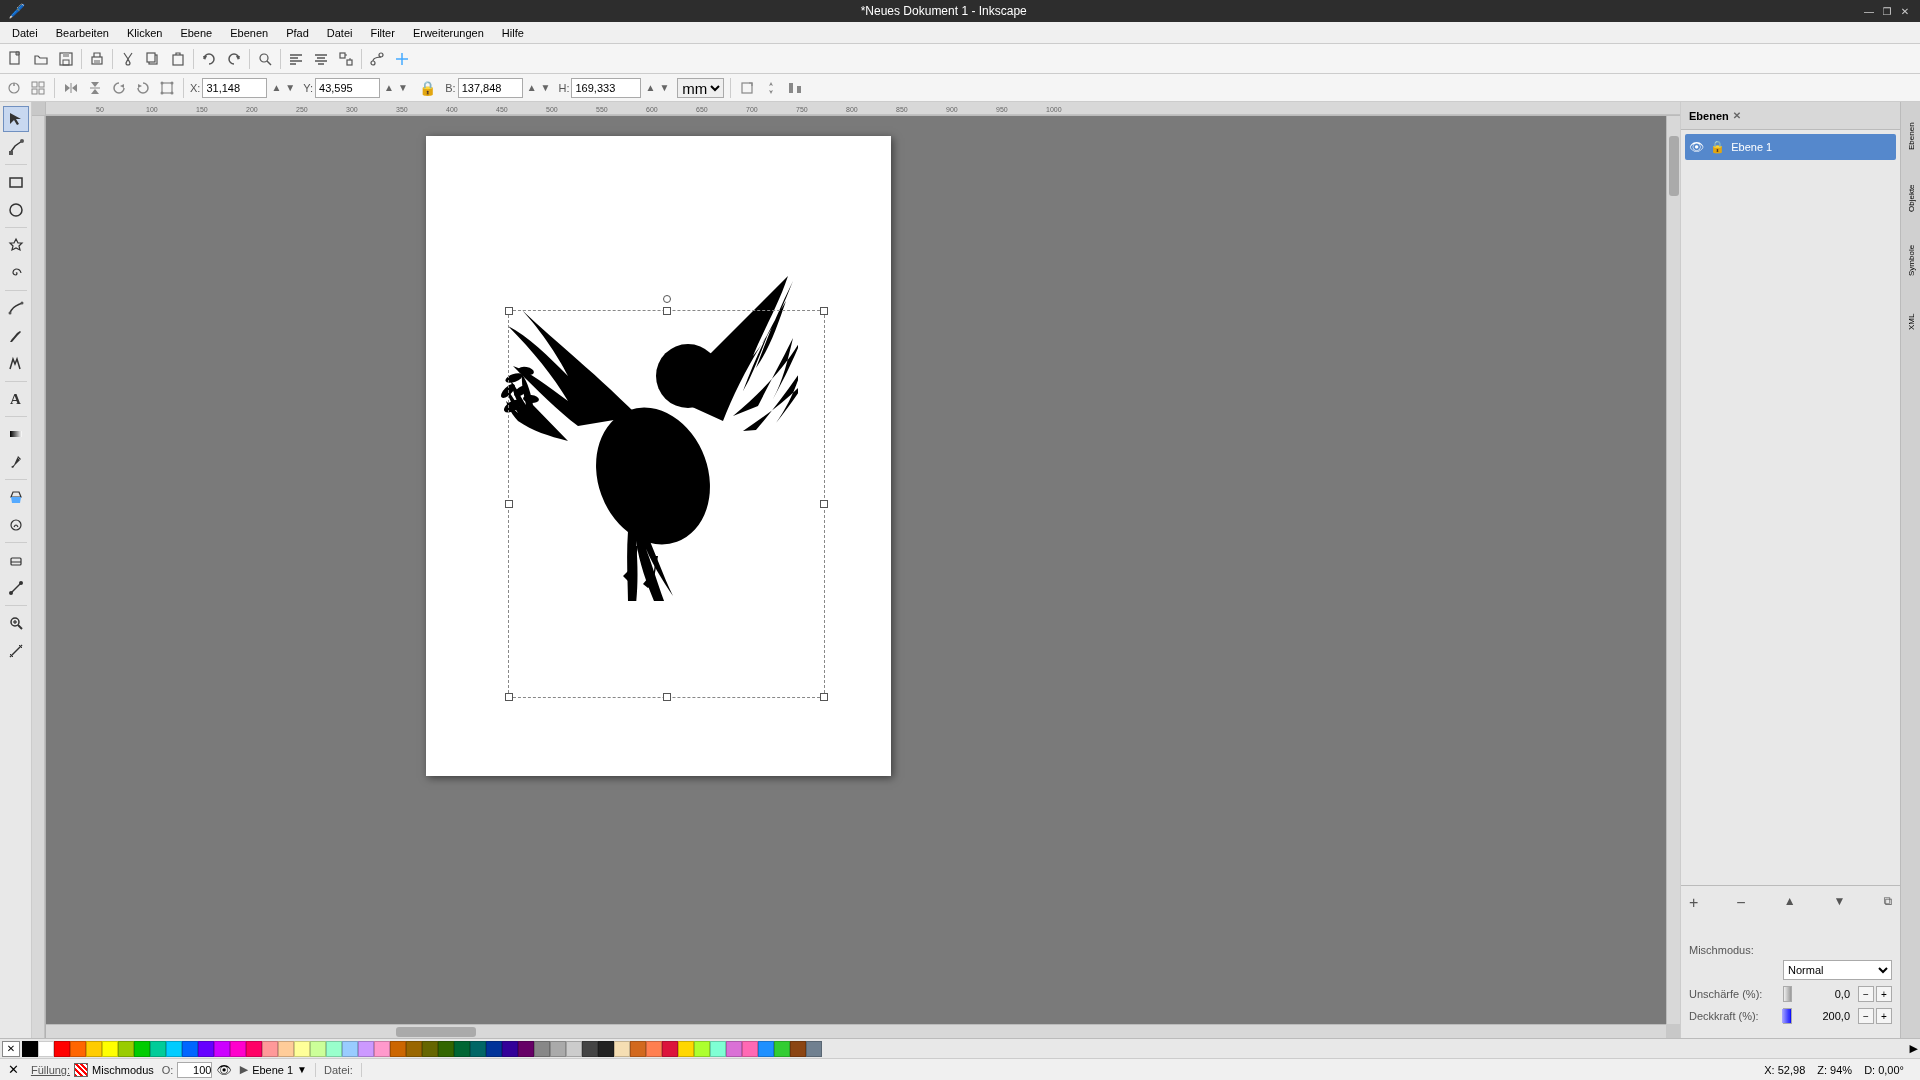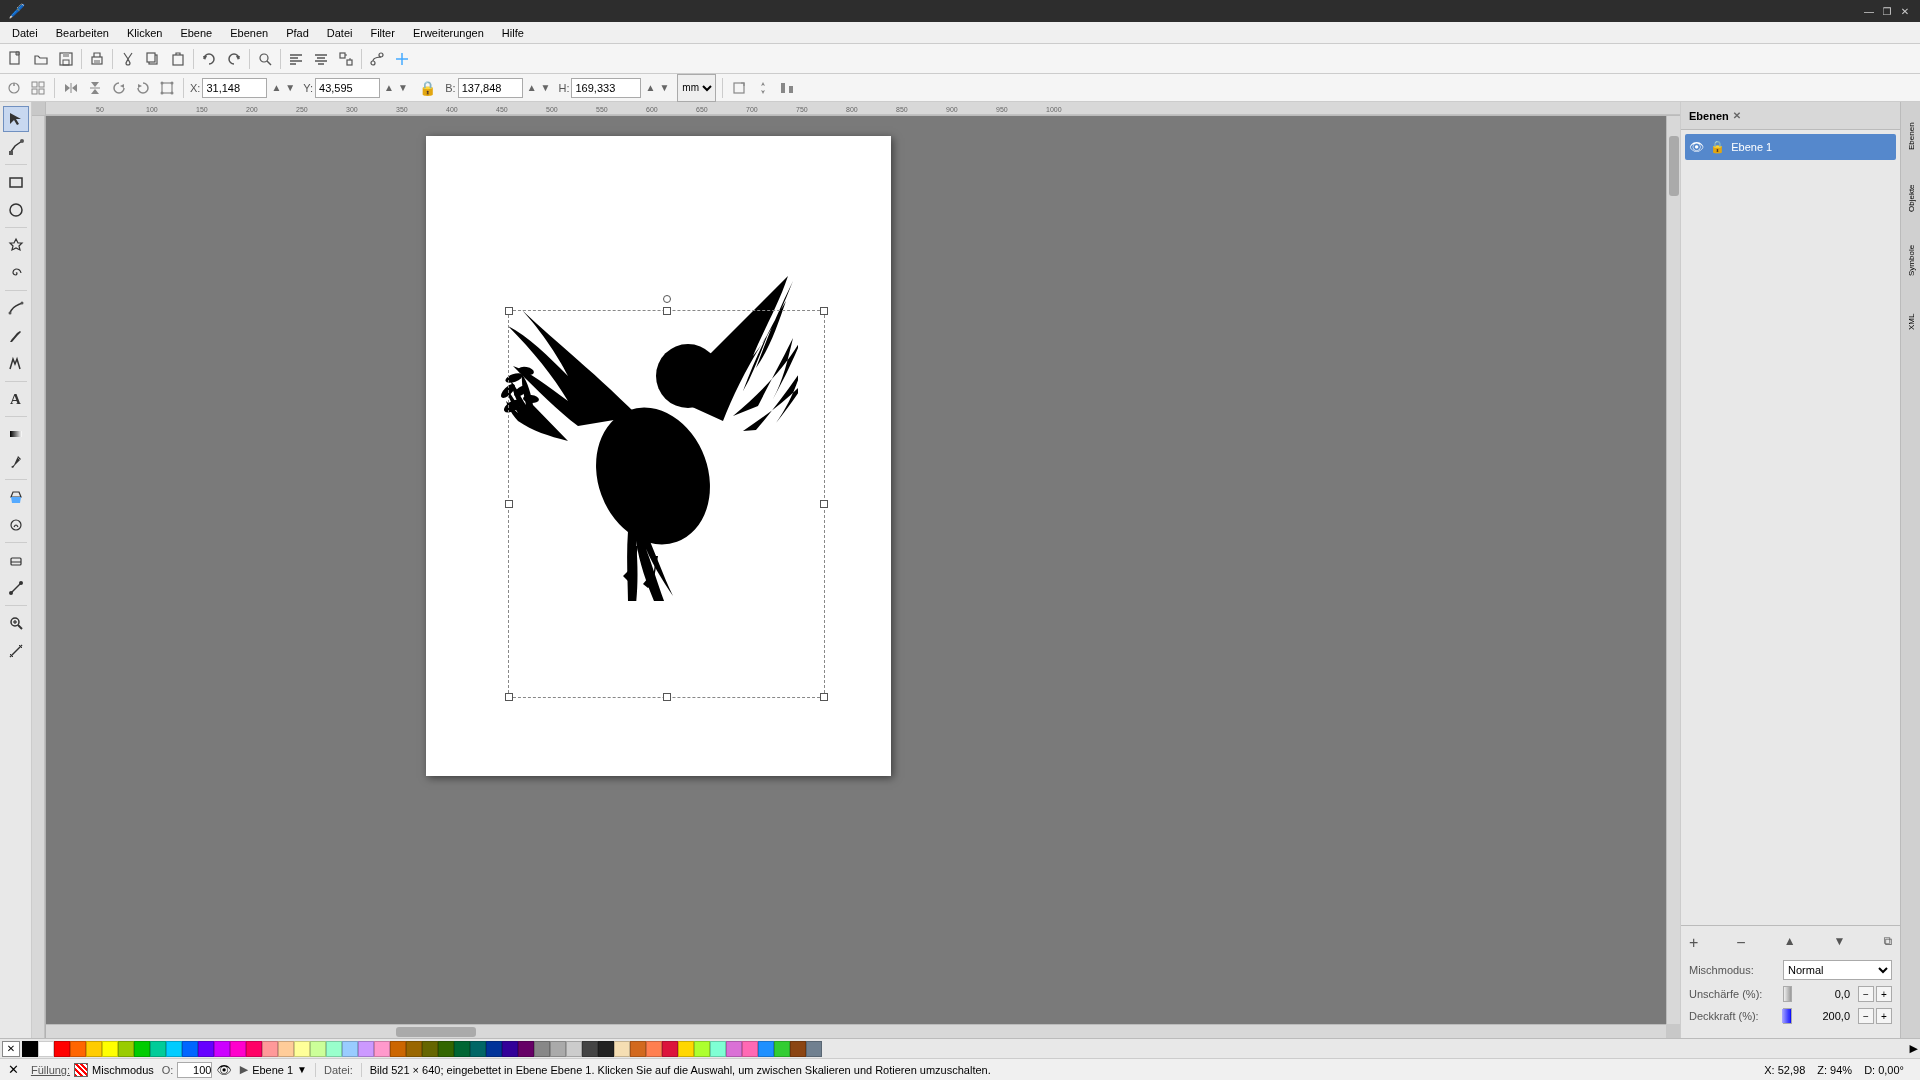--- a/index.html
+++ b/index.html
@@ -122,21 +122,21 @@
     .layer-eye { font-size: 12px; }
     .layer-lock { font-size: 12px; }
     .layer-name { font-size: 11px; }
 
     
     #panel-bottom {
       border-top: 1px solid #bbb; padding: 8px;
     }
     .panel-row { display: flex; align-items: center; gap: 4px; margin-bottom: 6px; font-size: 11px; }
     .panel-label { color: #555; width: 90px; }
-    .panel-control { flex: 1; }
+    .panel-control { flex: 1; margin-top: 40px; }
     select.panel-select {
       width: 100%; height: 20px; font-size: 11px; border: 1px solid #aaa; background: #fff;
     }
     .panel-num { width: 50px; text-align: right; font-size: 11px; }
     .panel-plus-minus { display: flex; gap: 2px; }
     .pm-btn { width: 16px; height: 16px; border: 1px solid #aaa; background: #f5f5f5; cursor: pointer; display: flex; align-items: center; justify-content: center; font-size: 10px; }
 
     
     #right-tabs {
       width: 20px; background: #d0d0d0; border-left: 1px solid #bbb;
@@ -161,20 +161,21 @@
       display: flex; align-items: center; overflow: hidden; padding: 0 2px;
     }
     .palette-x { width: 18px; height: 16px; border: 1px solid #888; background: #fff; display: flex; align-items: center; justify-content: center; cursor: pointer; font-size: 10px; margin-right: 2px; }
     .color-cell { width: 16px; height: 16px; border: 1px solid rgba(0,0,0,0.2); cursor: pointer; flex-shrink: 0; }
   </style>
 </head>
 <body>
 
 <div id="titlebar">
   <span style="font-size:14px;">🖊️</span>
+  <span class="title">*Neues Dokument 1 - Inkscape</span>
   <div class="win-controls">
     <span class="win-btn">—</span>
     <span class="win-btn">❐</span>
     <span class="win-btn">✕</span>
   </div>
 </div>
 
 <div id="menubar">
   <span class="menu-item">Datei</span>
   <span class="menu-item">Bearbeiten</span>
@@ -374,21 +375,21 @@
   <span style="font-size:10px; cursor:pointer; color:#666;">▲</span>
   <span style="font-size:10px; cursor:pointer; color:#666; margin-right:4px;">▼</span>
 
   <div class="coord-item">
     <span class="coord-label">H:</span>
     <input class="coord-input" type="text" style="width: 70px;" value="169,333">
   </div>
   <span style="font-size:10px; cursor:pointer; color:#666;">▲</span>
   <span style="font-size:10px; cursor:pointer; color:#666; margin-right:4px;">▼</span>
 
-  <select style="height:28px; font-size:10px; border:1px solid #aaa;">
+  <select style="height:20px; font-size:15px; border:1px solid #aaa;">
     <option>mm</option>
     <option>px</option>
     <option>cm</option>
     <option>in</option>
   </select>
   <div class="tb-sep"></div>
 
   <div class="tb-btn" style="width:20px;height:20px;">
     <svg width="14" height="14" viewBox="0 0 14 14">
         <rect x="2" y="2" width="10" height="10" fill="none" stroke="#888" stroke-width="1.2"></rect>
@@ -772,19 +773,18 @@
   <div class="status-section">
     <span style="color:#555;">▶</span>
     <span style="cursor:pointer;">Ebene 1</span>
     <span style="cursor:pointer;font-size:10px;">▼</span>
   </div>
   <div class="status-sep"></div>
   <div class="status-section">
     <span style="color:#555;">Datei:</span>
   </div>
   <div class="status-sep"></div>
-  <span style="flex:1;overflow:hidden;text-overflow:ellipsis;white-space:nowrap;">Bild 521 × 640; eingebettet in Ebene Ebene 1. Klicken Sie auf die Auswahl, um zwischen Skalieren und Rotieren umzuschalten.</span>
   <div style="display:flex;align-items:center;gap:12px;margin-left:auto;font-size:11px;padding:0 8px;">
     <span>X: 52,98</span>
     <span>Z: 94%</span>
     <span>D: 0,00°</span>
   </div>
 </div>
 
 </body></html>

